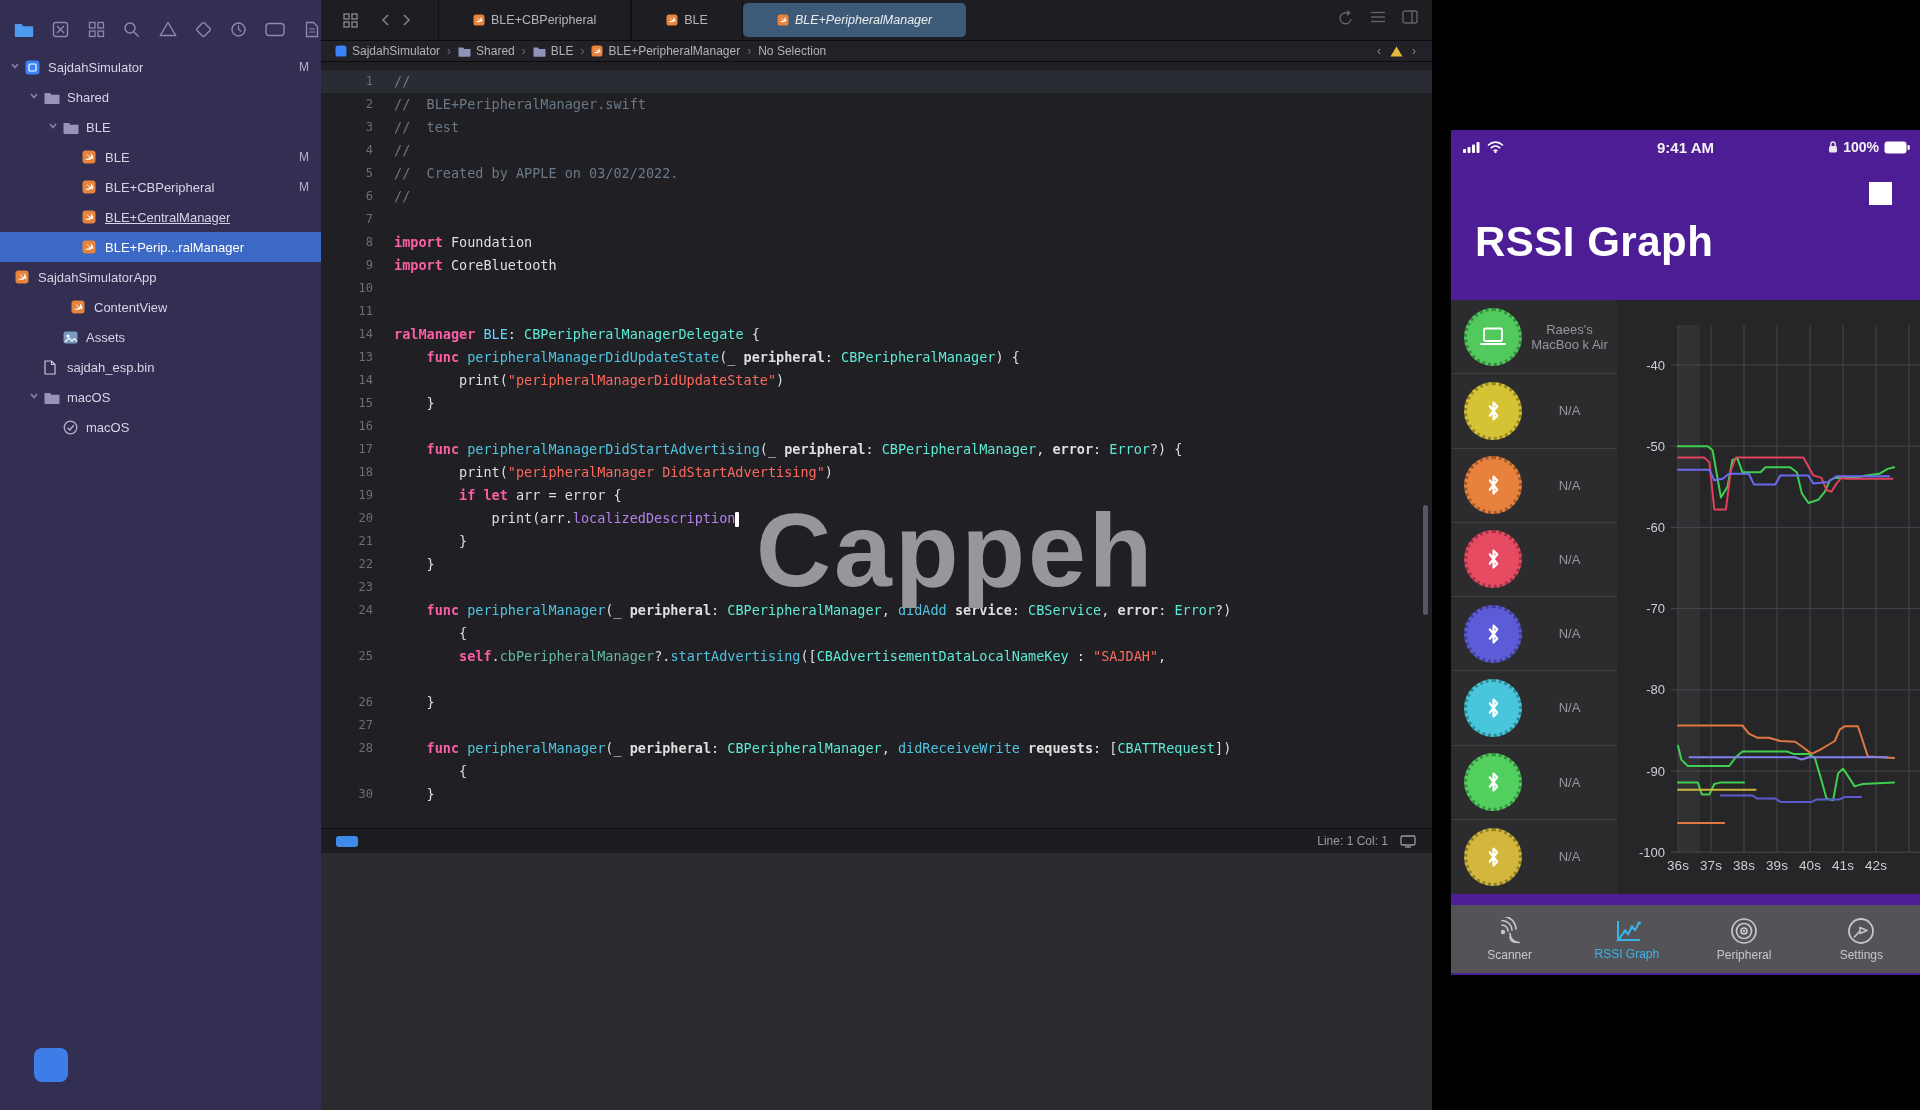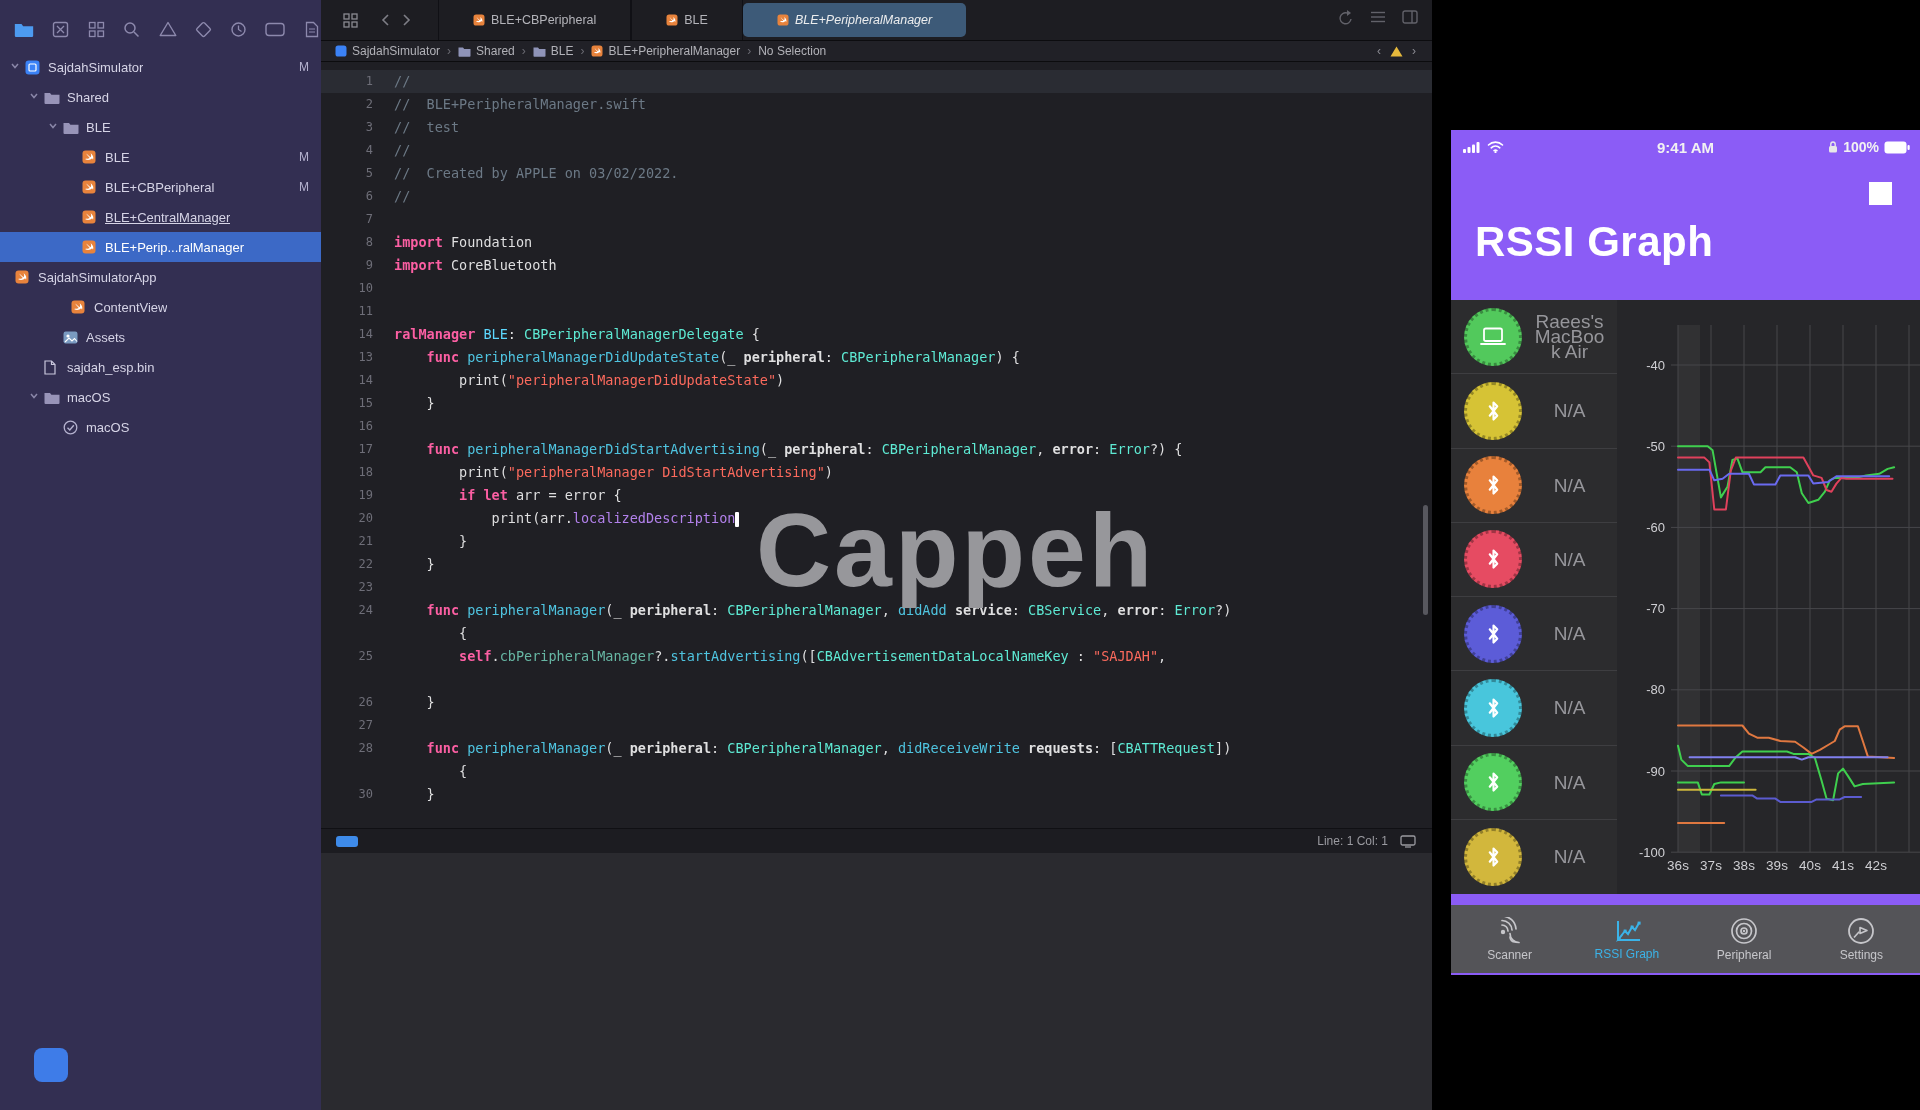--- a/index.html
+++ b/index.html
@@ -48,34 +48,34 @@
              letter-spacing:3px;line-height:1;z-index:5;font-family:"Liberation Sans",sans-serif;}
   #scrollbar{position:absolute;right:4px;top:505px;width:5px;height:110px;background:#57575e;border-radius:3px;}
 
   #status-bar{position:absolute;left:0;top:828px;width:100%;height:24px;background:#1c1c21;border-top:1px solid #101014;
               display:flex;align-items:center;z-index:6;}
   #status-chip{position:absolute;left:15px;width:22px;height:11px;border-radius:3px;background:#3e8bea;}
   #status-right{position:absolute;right:16px;display:flex;align-items:center;gap:12px;color:#9a9aa0;font-size:12px;}
   #debug-area{position:absolute;left:0;top:852px;width:100%;height:258px;background:#2a2a2f;}
 
   
-  #phone{position:absolute;left:1451px;top:130px;width:469px;height:845px;background:#8b5cf6;}
+  #phone{position:absolute;left:1451px;top:130px;width:469px;height:845px;background:#4c1d95;}
   #p-status{position:absolute;left:0;top:6px;width:100%;height:22px;display:flex;align-items:center;color:#fff;}
   #p-status .left{position:absolute;left:12px;display:flex;gap:6px;align-items:center;}
   #p-status .time{position:absolute;left:0;width:100%;text-align:center;font-size:15px;font-weight:bold;color:#f2f2f2;}
   #p-status .right{position:absolute;right:10px;display:flex;gap:5px;align-items:center;font-size:14px;font-weight:bold;color:#f2f2f2;}
   #stop-square{position:absolute;right:28px;top:52px;width:23px;height:23px;background:#fff;}
   #p-title{position:absolute;left:24px;top:88px;font-size:42px;font-weight:bold;color:#fff;letter-spacing:0.5px;}
   #p-content{position:absolute;left:0;top:170px;width:469px;height:594px;}
   #dev-list{position:absolute;left:0;top:0;width:166px;height:594px;background:#2c2c2e;display:grid;grid-template-rows:repeat(8,1fr);}
   .dev{position:relative;display:flex;align-items:center;border-bottom:1px solid #3e3e41;}
   .dev:last-child{border-bottom:none;}
   .avatar{width:52px;height:52px;border-radius:50%;margin-left:13px;flex:0 0 52px;display:flex;align-items:center;justify-content:center;
           border:3px dotted rgba(0,0,0,0.30);box-sizing:content-box;}
-  .dev .dname{flex:1;text-align:center;color:#96969b;font-size:19px;line-height:15px;padding:0 8px;word-break:break-word;}
+  .dev .dname{flex:1;text-align:center;color:#96969b;font-size:13px;line-height:15px;padding:0 8px;word-break:break-word;}
   #chart-panel{position:absolute;left:166px;top:0;width:303px;height:594px;background:#262629;}
   #p-tabbar{position:absolute;left:0;top:775px;width:469px;height:68px;background:#545458;display:flex;}
   .ptab{flex:1;display:flex;flex-direction:column;align-items:center;justify-content:center;gap:3px;color:#c6c6ca;font-size:12px;}
   .ptab.active{color:#3bb3e8;}
 
   svg{display:block;}
 </style>
 </head>
 <body>
 

